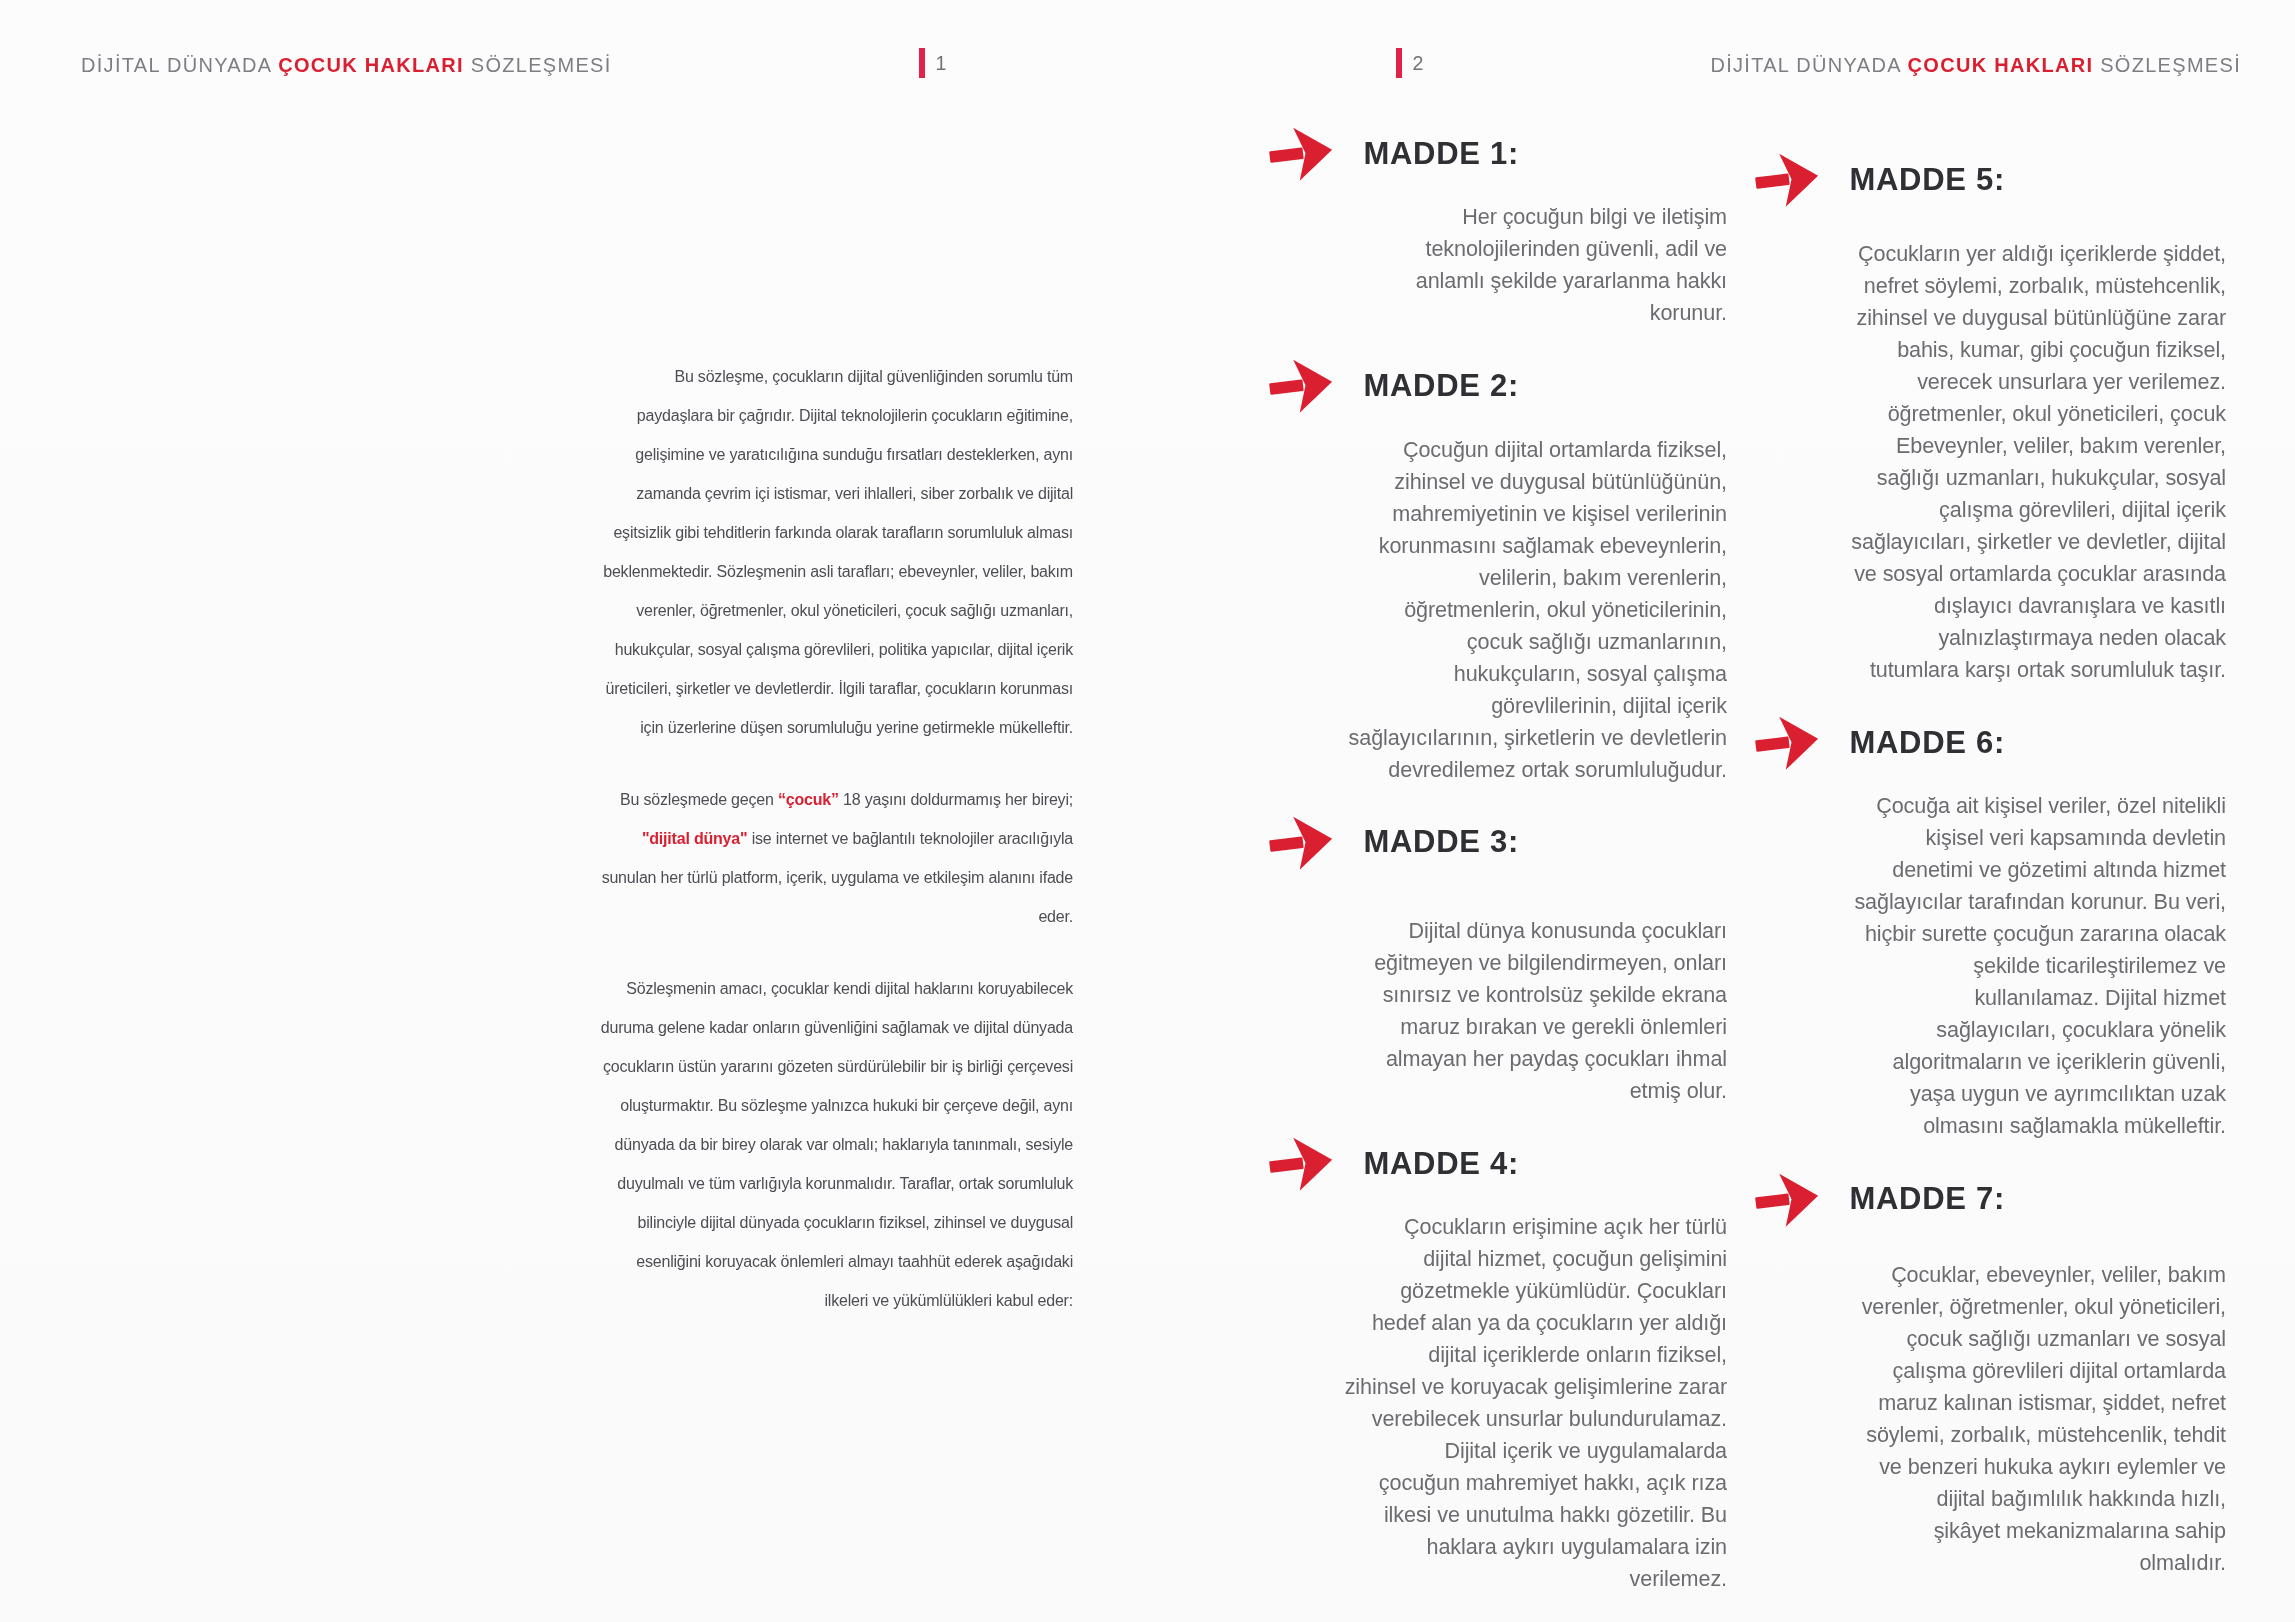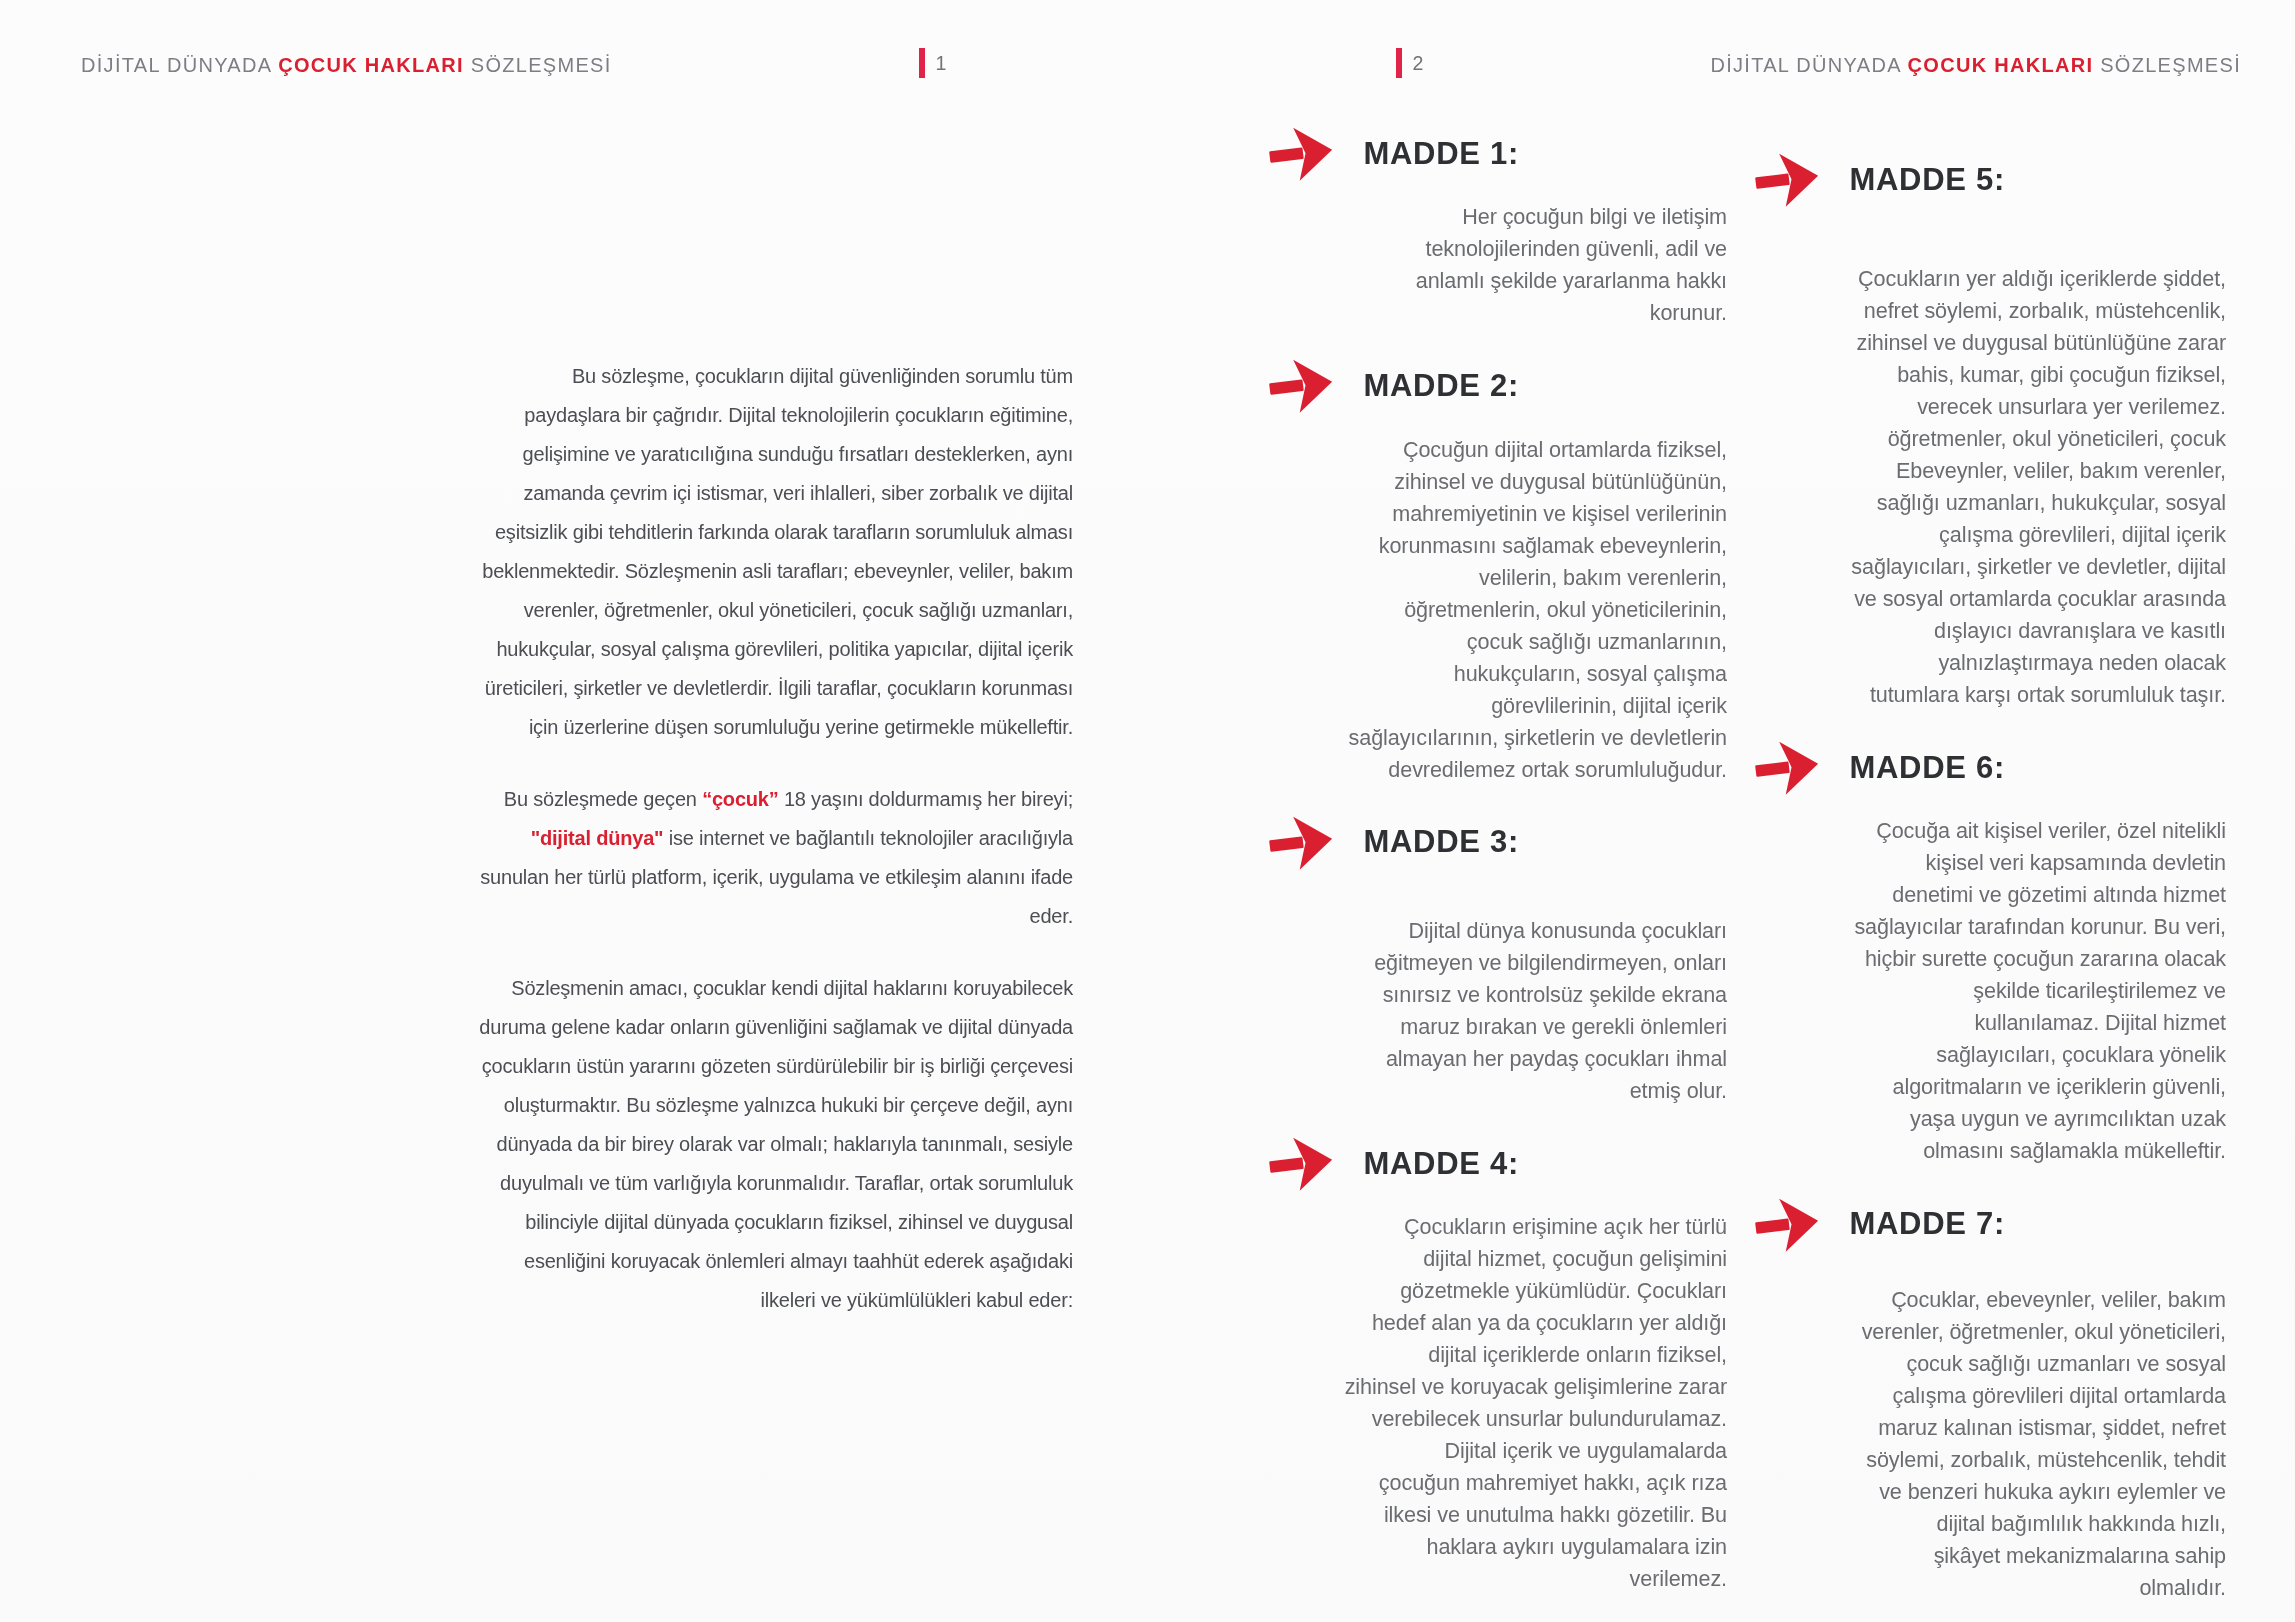--- a/index.html
+++ b/index.html
@@ -31,21 +31,21 @@
   .pagemark{
     position:absolute; top:48px; display:flex; align-items:center; gap:10.5px;
     font-size:19.6px; color:#727377;
   }
   .pm1{left:919px;}
   .pm2{left:1396px;}
   .pagemark .bar{width:5.9px; height:30px; background:var(--marker);}
   
   .leftcol{
     position:absolute; left:157px; top:357px; width:916px;
-    font-size:20px; line-height:39px; letter-spacing:-0.2px;
+    font-size:16px; line-height:39px; letter-spacing:-0.2px;
     color:var(--body-left);
   }
   .leftcol .para + .para{margin-top:33px;margin-left:32px;}
   .line{white-space:nowrap;}
   .red-bold{color:var(--accent); font-weight:bold;}
   
   .col{
     position:absolute; font-size:21.6px; line-height:32px; letter-spacing:-0.1px;
     color:var(--body-col);
   }
@@ -55,21 +55,21 @@
   .art-head{display:flex; align-items:center; gap:27.5px; height:77px;}
   .arrow{width:67px; height:69px; flex:0 0 auto;}
   .arrow svg{width:67px; height:69px; display:block;}
   .arrow svg g{fill:var(--accent);}
   .art-title{
     margin:0; font-size:31px; font-weight:bold; letter-spacing:0.7px;
     color:var(--heading); white-space:nowrap;
   }
   .art-body{margin-top:9.2px;}
   .col-mid  .article:nth-child(3) .art-body{margin-top:34px;}
-  .col-right .article:nth-child(1) .art-body{margin-top:45px;}
+  .col-right .article:nth-child(1) .art-body{margin-top:20px;}
   .col-right .article:nth-child(3) .art-body{margin-top:21px;}
 </style>
 </head>
 <body>
 
 <div class="sheet">
 
   <div class="hdr hdr-left"><span>DİJİTAL DÜNYADA </span><span class="red">ÇOCUK HAKLARI</span><span> SÖZLEŞMESİ</span></div>
 
   <div class="pagemark pm1">

